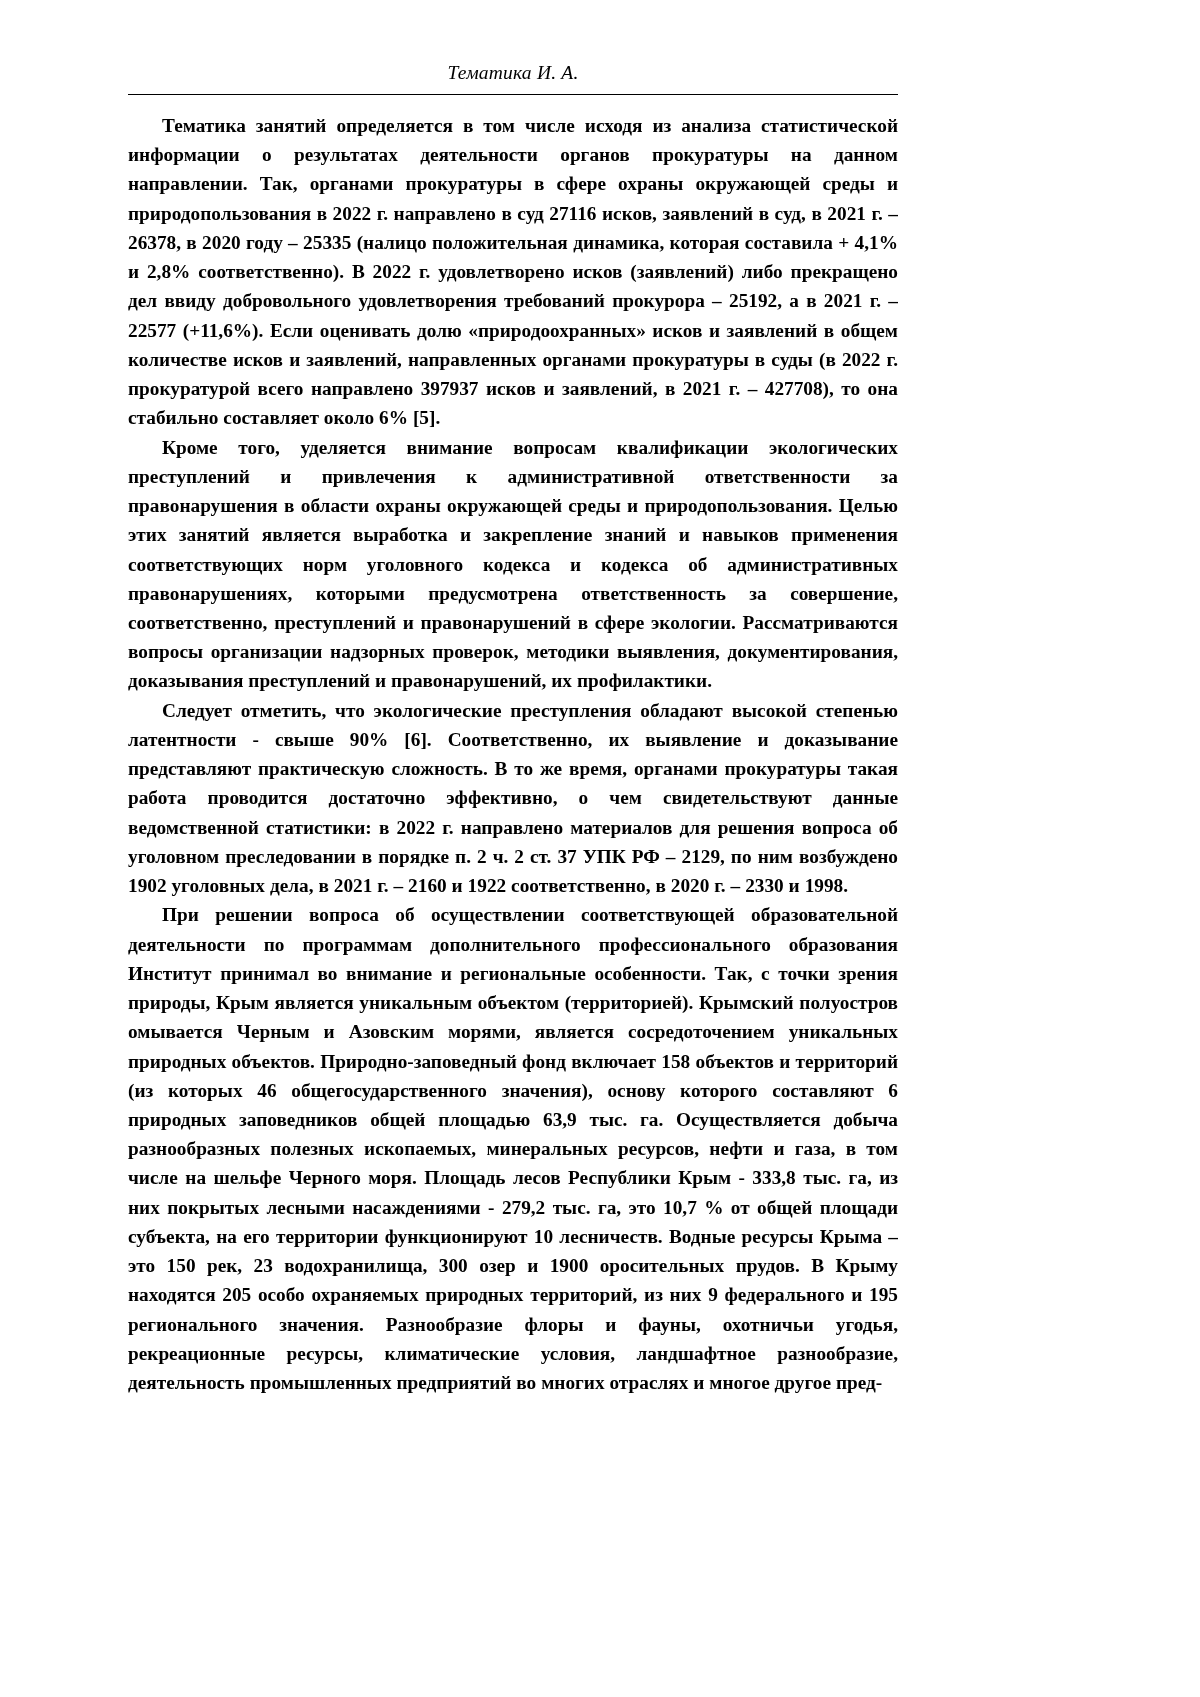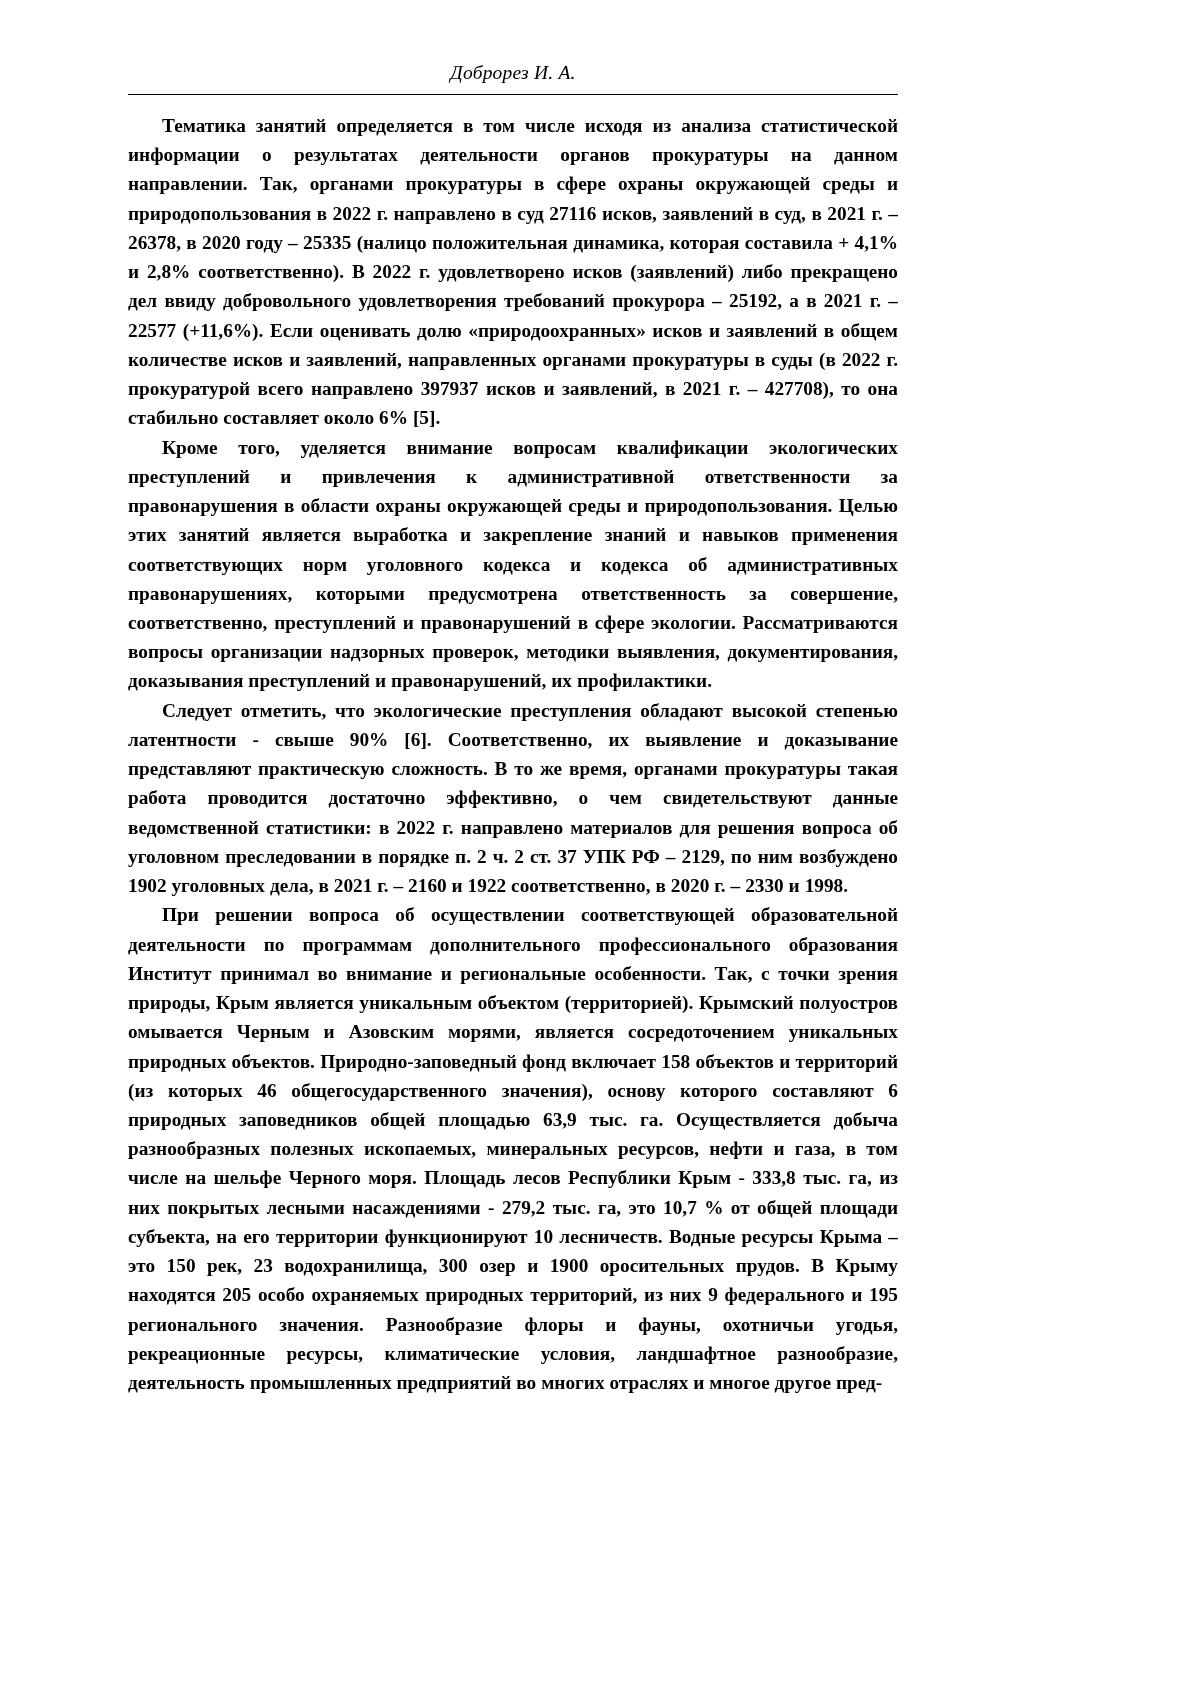--- a/index.html
+++ b/index.html
@@ -56,21 +56,21 @@
     font-family: "Liberation Serif", serif;
   }
 </style>
 </head>
 <body>
 
 <div class="page">
 
   <div class="content">
 
-    <div class="running-head">Доброрез И. А.</div>
+    <div class="running-head">Тематика И. А.</div>
 
     <hr class="rule">
 
     <p class="body-par">Тематика занятий определяется в том числе исходя из анализа статистической информации о результатах деятельности органов прокуратуры на данном направлении. Так, органами прокуратуры в сфере охраны окружающей среды и природопользования в 2022 г. направлено в суд 27116 исков, заявлений в суд, в 2021 г. – 26378, в 2020 году – 25335 (налицо положительная динамика, которая составила + 4,1% и 2,8% соответственно). В 2022 г. удовлетворено исков (заявлений) либо прекращено дел ввиду добровольного удовлетворения требований прокурора – 25192, а в 2021 г. – 22577 (+11,6%). Если оценивать долю «природоохранных» исков и заявлений в общем количестве исков и заявлений, направленных органами прокуратуры в суды (в 2022 г.  прокуратурой всего направлено 397937 исков и заявлений, в 2021 г. – 427708), то она стабильно составляет около 6% [5].</p>
 
     <p class="body-par">Кроме того, уделяется внимание вопросам квалификации экологических преступлений и привлечения к административной ответственности за правонарушения в области охраны окружающей среды и природопользования. Целью этих занятий является выработка и закрепление знаний и навыков применения соответствующих норм уголовного кодекса и кодекса об административных правонарушениях, которыми предусмотрена ответственность за совершение, соответственно, преступлений и правонарушений в сфере экологии. Рассматриваются вопросы организации надзорных проверок, методики выявления, документирования, доказывания преступлений и правонарушений, их профилактики.</p>
 
     <p class="body-par">Следует отметить, что экологические преступления обладают высокой степенью латентности - свыше 90% [6]. Соответственно, их выявление и доказывание представляют практическую сложность. В то же время, органами прокуратуры такая работа проводится достаточно эффективно, о чем свидетельствуют данные ведомственной статистики: в 2022 г. направлено материалов для решения вопроса об уголовном преследовании в порядке п. 2 ч. 2 ст. 37 УПК РФ – 2129, по ним возбуждено 1902 уголовных дела, в 2021 г. – 2160 и 1922 соответственно, в 2020 г. – 2330 и 1998.</p>
 
     <p class="body-par">При решении вопроса об осуществлении соответствующей образовательной деятельности по программам дополнительного профессионального образования Институт принимал во внимание и региональные особенности. Так, с точки зрения природы, Крым является уникальным объектом (территорией). Крымский полуостров омывается Черным и Азовским морями, является сосредоточением уникальных природных объектов. Природно-заповедный фонд включает 158 объектов и территорий (из которых 46 общегосударственного значения), основу которого составляют 6 природных заповедников общей площадью 63,9 тыс. га. Осуществляется добыча разнообразных полезных ископаемых, минеральных ресурсов, нефти и газа, в том числе на шельфе Черного моря. Площадь лесов Республики Крым - 333,8 тыс. га, из них покрытых лесными насаждениями - 279,2 тыс. га, это 10,7 % от общей площади субъекта, на его территории функционируют 10 лесничеств. Водные ресурсы Крыма – это 150 рек, 23 водохранилища, 300 озер и 1900 оросительных прудов. В Крыму находятся 205 особо охраняемых природных территорий, из них 9 федерального и 195 регионального значения. Разнообразие флоры и фауны, охотничьи угодья, рекреационные ресурсы, климатические условия, ландшафтное разнообразие, деятельность промышленных предприятий во многих отраслях и многое другое пред-</p>

